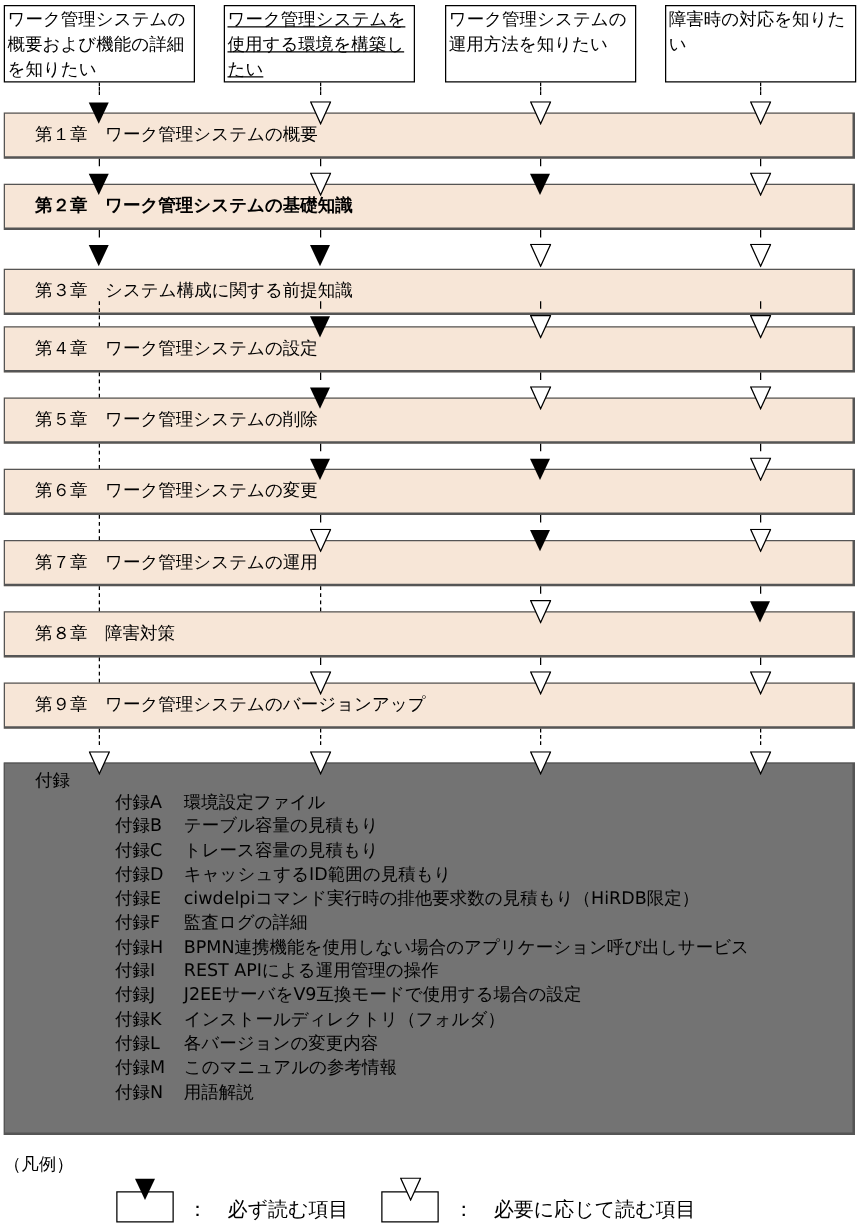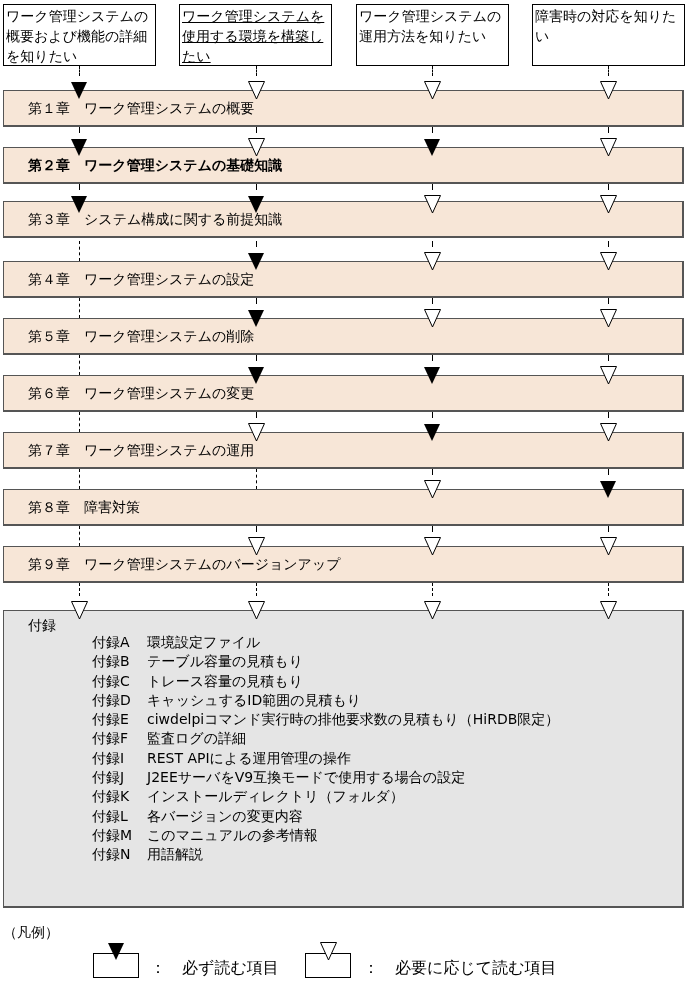--- a/index.html
+++ b/index.html
@@ -4,21 +4,21 @@
 <style>
   html, body { margin:0; padding:0; background:#ffffff; }
   body { width:687px; height:984px; position:relative; overflow:hidden;
          font-family:"DejaVu Sans", sans-serif; color:#000; }
   .goal { position:absolute; top:4px; height:62px; border:1px solid #000; background:#fff;
           box-sizing:border-box; font-size:14px; line-height:20px; padding:1px 2px; overflow:hidden; }
   .chapter { position:absolute; left:3px; width:681px; height:37px; box-sizing:border-box;
              background:#f7e6d7; border:1px solid #555; border-right:2px solid #555; border-bottom:2px solid #555;
              font-size:14px; line-height:35px; padding-left:24px; white-space:pre; }
   .appendix { position:absolute; left:3px; top:610px; width:681px; height:298px; box-sizing:border-box;
-              background:#e5e5e5; border:1px solid #555; border-right:2px solid #555; border-bottom:2px solid #555;
+              background:#737373; border:1px solid #555; border-right:2px solid #555; border-bottom:2px solid #555;
               font-size:14px; }
   .appx-title { position:absolute; left:24px; top:4px; line-height:20px; }
   .appx-list { position:absolute; left:88px; top:22px; }
   .appx-item { height:19.3px; line-height:19.3px; white-space:pre; }
   .appx-key { display:inline-block; width:55px; }
   .dash { position:absolute; width:0; border-left:1px dashed #000; }
   .arrow { position:absolute; width:0; height:0; }
   .arrow.req { border-left:8px solid transparent; border-right:8px solid transparent; border-top:17px solid #000; }
   .arrow.opt svg { display:block; }
   .legend-title { position:absolute; left:3px; top:922px; font-size:14px; line-height:20px; }
@@ -193,37 +193,38 @@
       <div class="dash" style="left: 608px; top: 583px; height: 13px;"></div>
       <div class="arrow opt" style="left: 600px; top: 601px;">
         <svg width="17" height="19" viewBox="0 0 17 19">
           <polygon points="0.5,0.5 16.5,0.5 8.5,18" fill="#fff" stroke="#000" stroke-width="1"></polygon>
         </svg>
       </div>
     </div>
 
   <div class="chapter" style="top:90px;">第１章　ワーク管理システムの概要</div>
   <div class="chapter" style="top:147px;font-weight:bold;">第２章　ワーク管理システムの基礎知識</div>
-  <div class="chapter" style="top:201px;">第３章　システム構成に関する前提知識</div>
+  <div class="chapter" style="top:215px;">第３章　システム構成に関する前提知識</div>
   <div class="chapter" style="top:261px;">第４章　ワーク管理システムの設定</div>
   <div class="chapter" style="top:318px;">第５章　ワーク管理システムの削除</div>
   <div class="chapter" style="top:375px;">第６章　ワーク管理システムの変更</div>
   <div class="chapter" style="top:432px;">第７章　ワーク管理システムの運用</div>
   <div class="chapter" style="top:489px;">第８章　障害対策</div>
   <div class="chapter" style="top:546px;">第９章　ワーク管理システムのバージョンアップ</div>
 
   <div class="appendix">
     <div class="appx-title">付録</div>
     <div class="appx-list">
       <div class="appx-item"><span class="appx-key">付録A</span><span>環境設定ファイル</span></div>
       <div class="appx-item"><span class="appx-key">付録B</span><span>テーブル容量の見積もり</span></div>
       <div class="appx-item"><span class="appx-key">付録C</span><span>トレース容量の見積もり</span></div>
       <div class="appx-item"><span class="appx-key">付録D</span><span>キャッシュするID範囲の見積もり</span></div>
       <div class="appx-item"><span class="appx-key">付録E</span><span>ciwdelpiコマンド実行時の排他要求数の見積もり（HiRDB限定）</span></div>
       <div class="appx-item"><span class="appx-key">付録F</span><span>監査ログの詳細</span></div>
+      <div class="appx-item"><span class="appx-key">付録H</span><span>BPMN連携機能を使用しない場合のアプリケーション呼び出しサービス</span></div>
       <div class="appx-item"><span class="appx-key">付録I</span><span>REST APIによる運用管理の操作</span></div>
       <div class="appx-item"><span class="appx-key">付録J</span><span>J2EEサーバをV9互換モードで使用する場合の設定</span></div>
       <div class="appx-item"><span class="appx-key">付録K</span><span>インストールディレクトリ（フォルダ）</span></div>
       <div class="appx-item"><span class="appx-key">付録L</span><span>各バージョンの変更内容</span></div>
       <div class="appx-item"><span class="appx-key">付録M</span><span>このマニュアルの参考情報</span></div>
       <div class="appx-item"><span class="appx-key">付録N</span><span>用語解説</span></div>
     </div>
   </div>
 
   <div class="legend-title">（凡例）</div>

